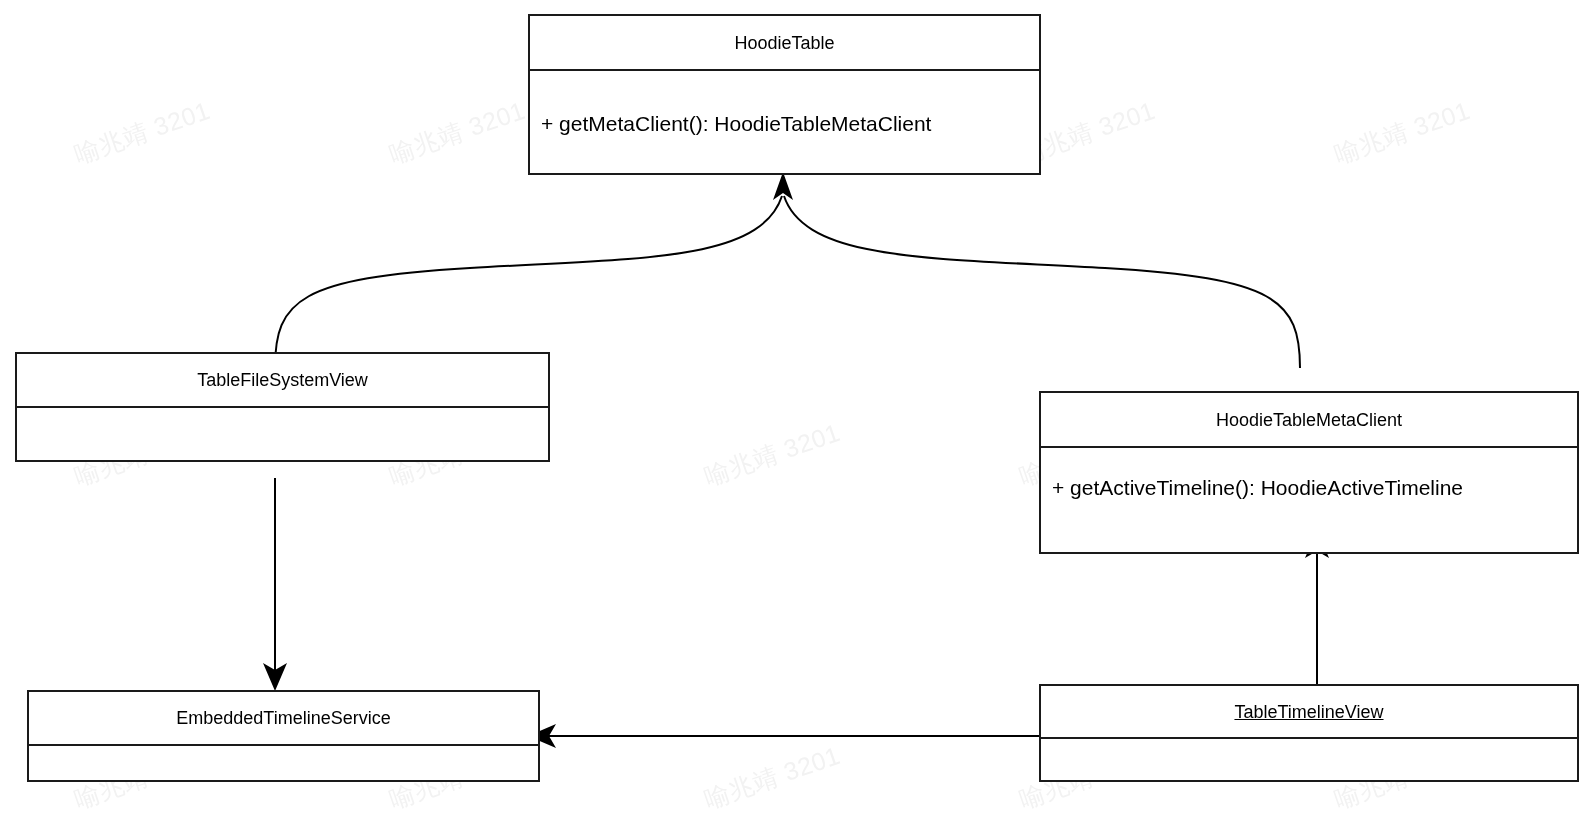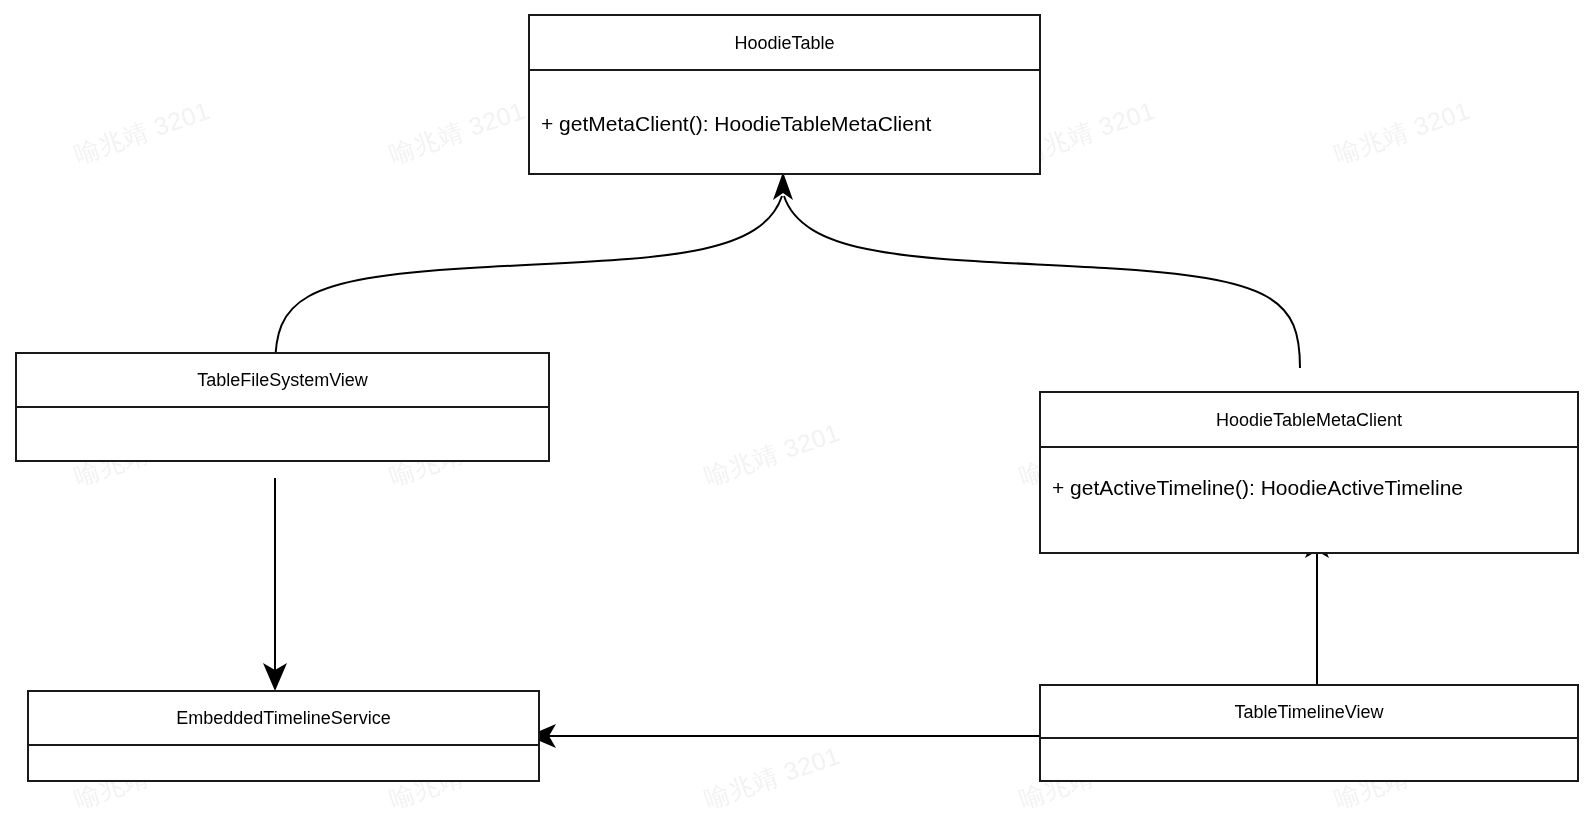--- a/index.html
+++ b/index.html
@@ -110,21 +110,21 @@
   #class-table-file-system-view .uml-members    { height: 54px; }
 
   #class-hoodie-table-meta-client { left: 1039px; top: 368px; width: 540px; height: 163px; margin-top: 23px; }
   #class-hoodie-table-meta-client .uml-class-name { height: 53px; }
   #class-hoodie-table-meta-client .uml-members    { height: 78px; padding: 12px 0; }
 
   #class-embedded-timeline-service { left: 15px; top: 690px; width: 513px; height: 92px; margin-left: 12px; }
   #class-embedded-timeline-service .uml-class-name { height: 52px; }
   #class-embedded-timeline-service .uml-members    { height: 36px; }
 
-  #class-table-timeline-view { left: 1039px; top: 684px; width: 540px; height: 98px; }
+  #class-table-timeline-view { left: 1039px; top: 684px; width: 540px; height: 98px; text-decoration: underline; }
   #class-table-timeline-view .uml-class-name { height: 51px; }
   #class-table-timeline-view .uml-members    { height: 43px; }
 </style>
 </head>
 <body>
 
 <div id="canvas">
 
   <div id="watermark-layer">
     <span class="watermark-text" style="left:70px;  top:140px;">喻兆靖 3201</span>

